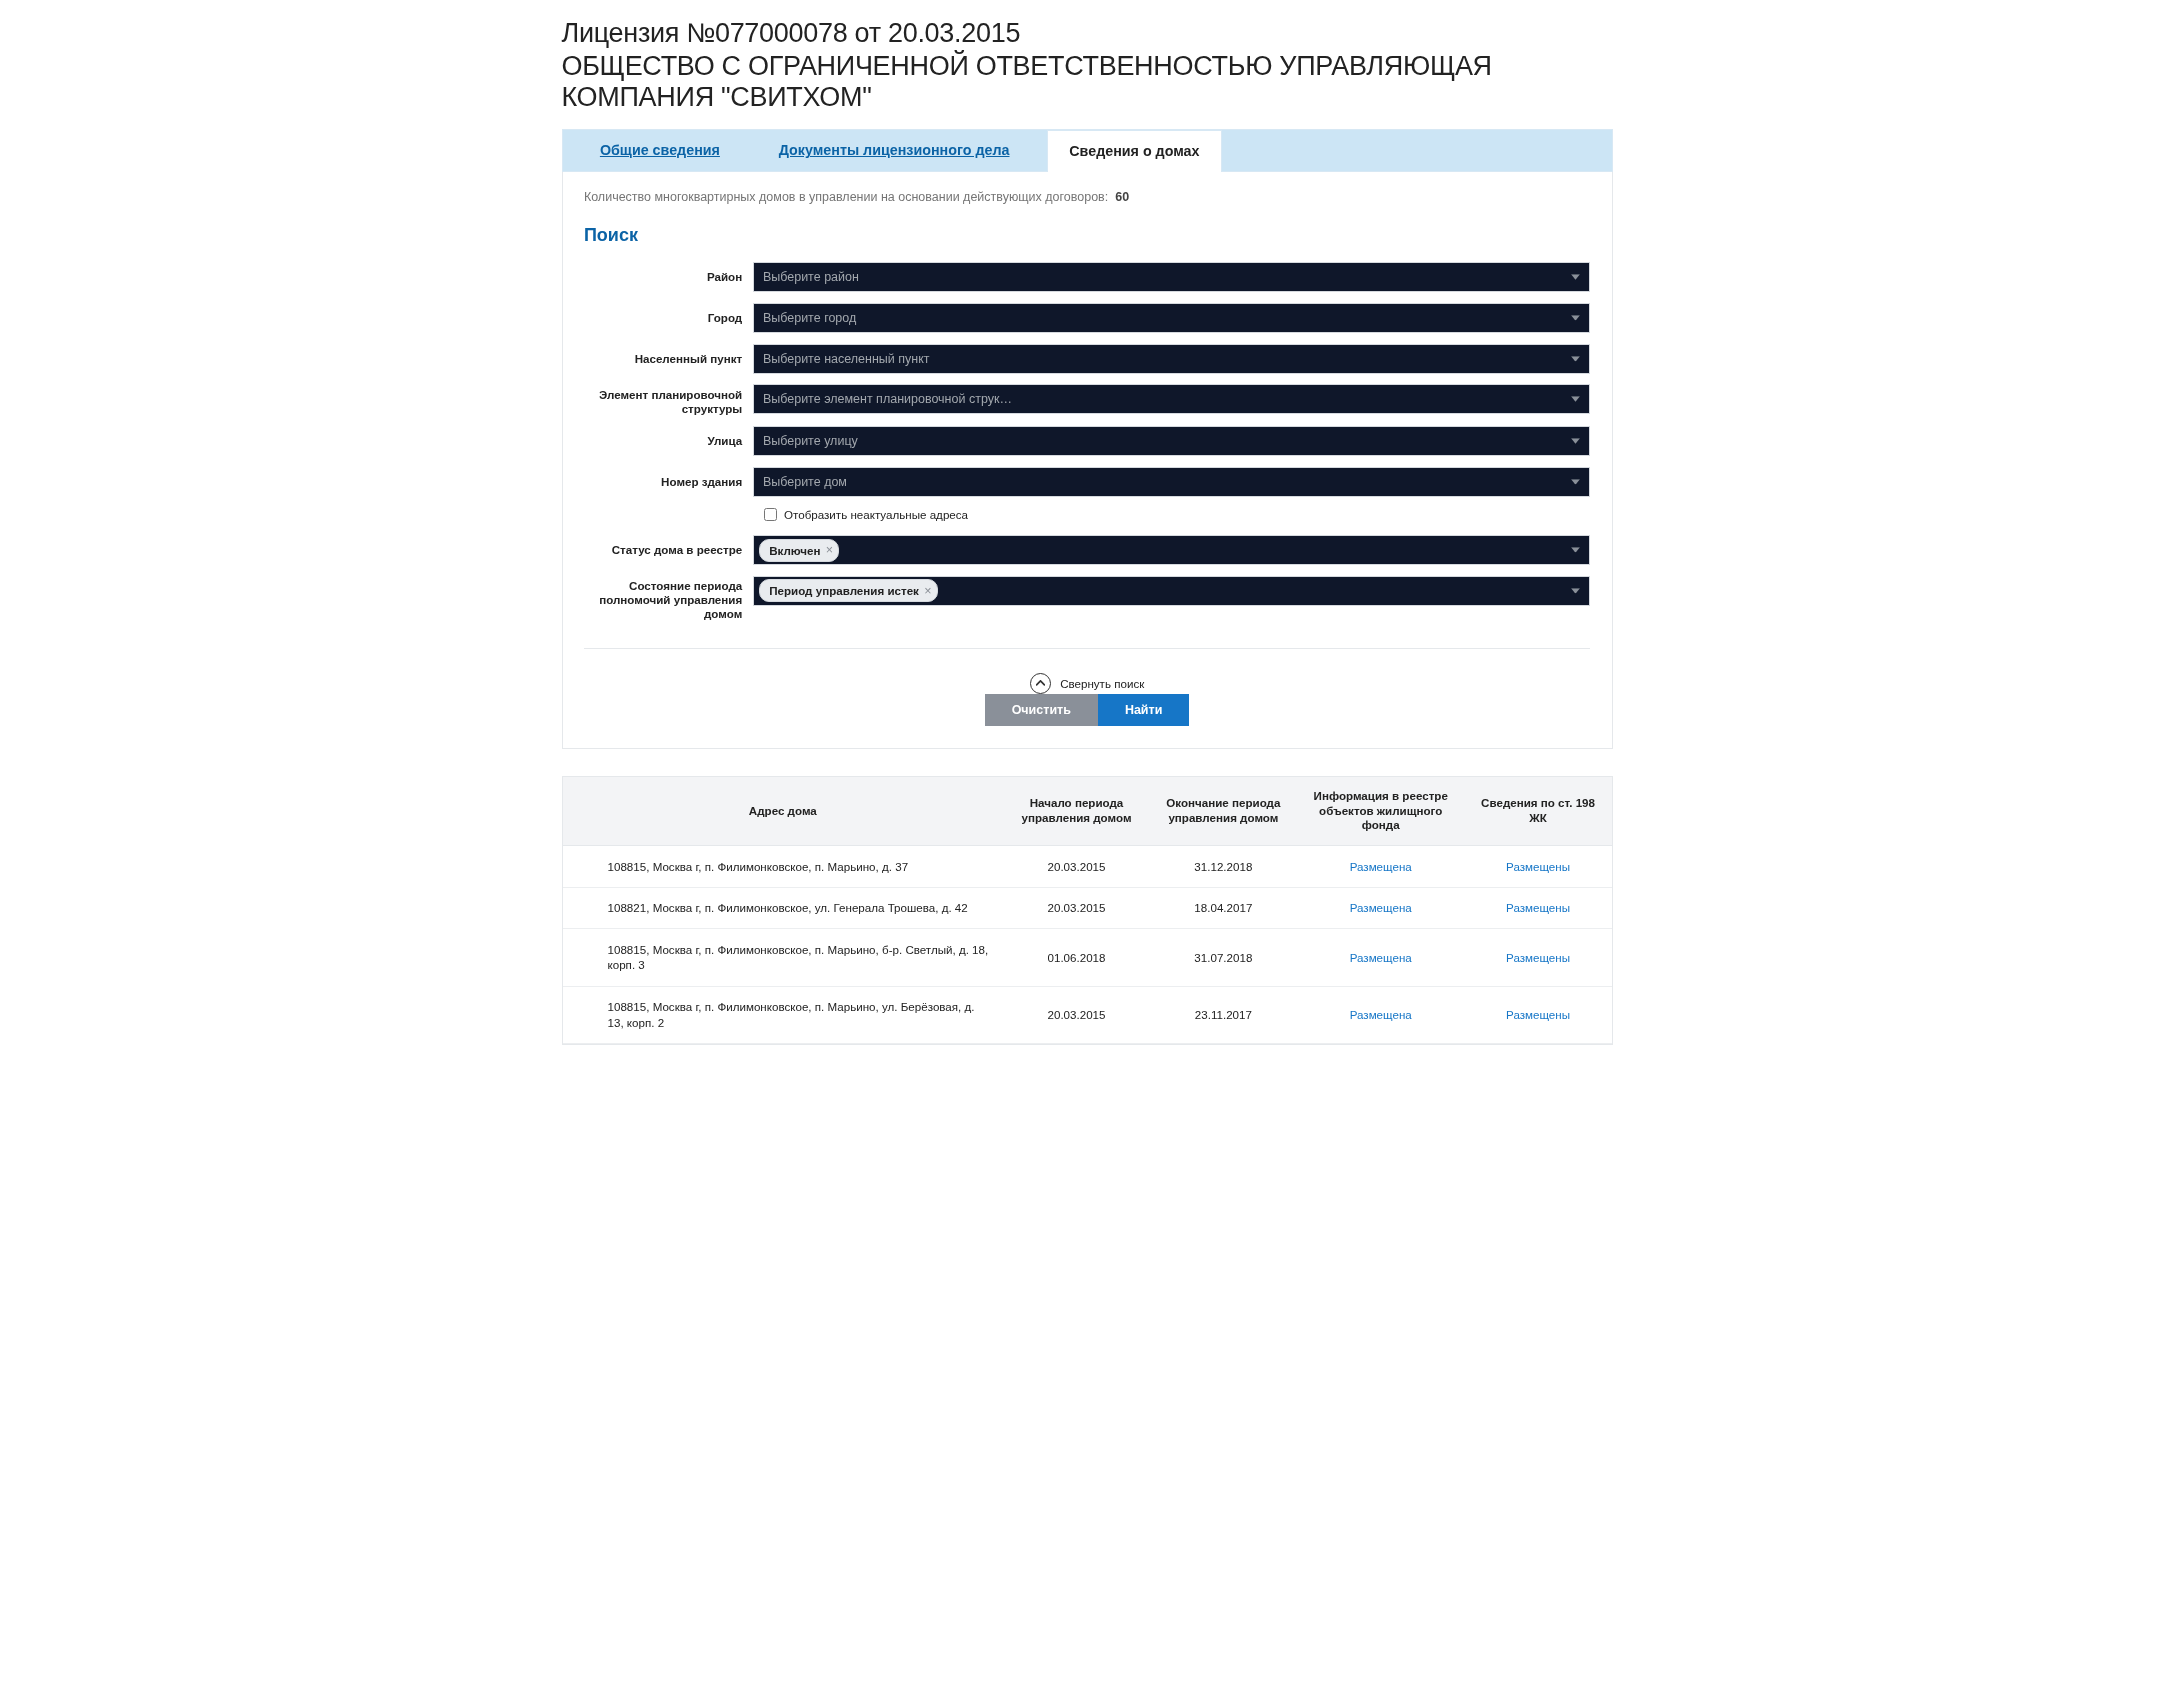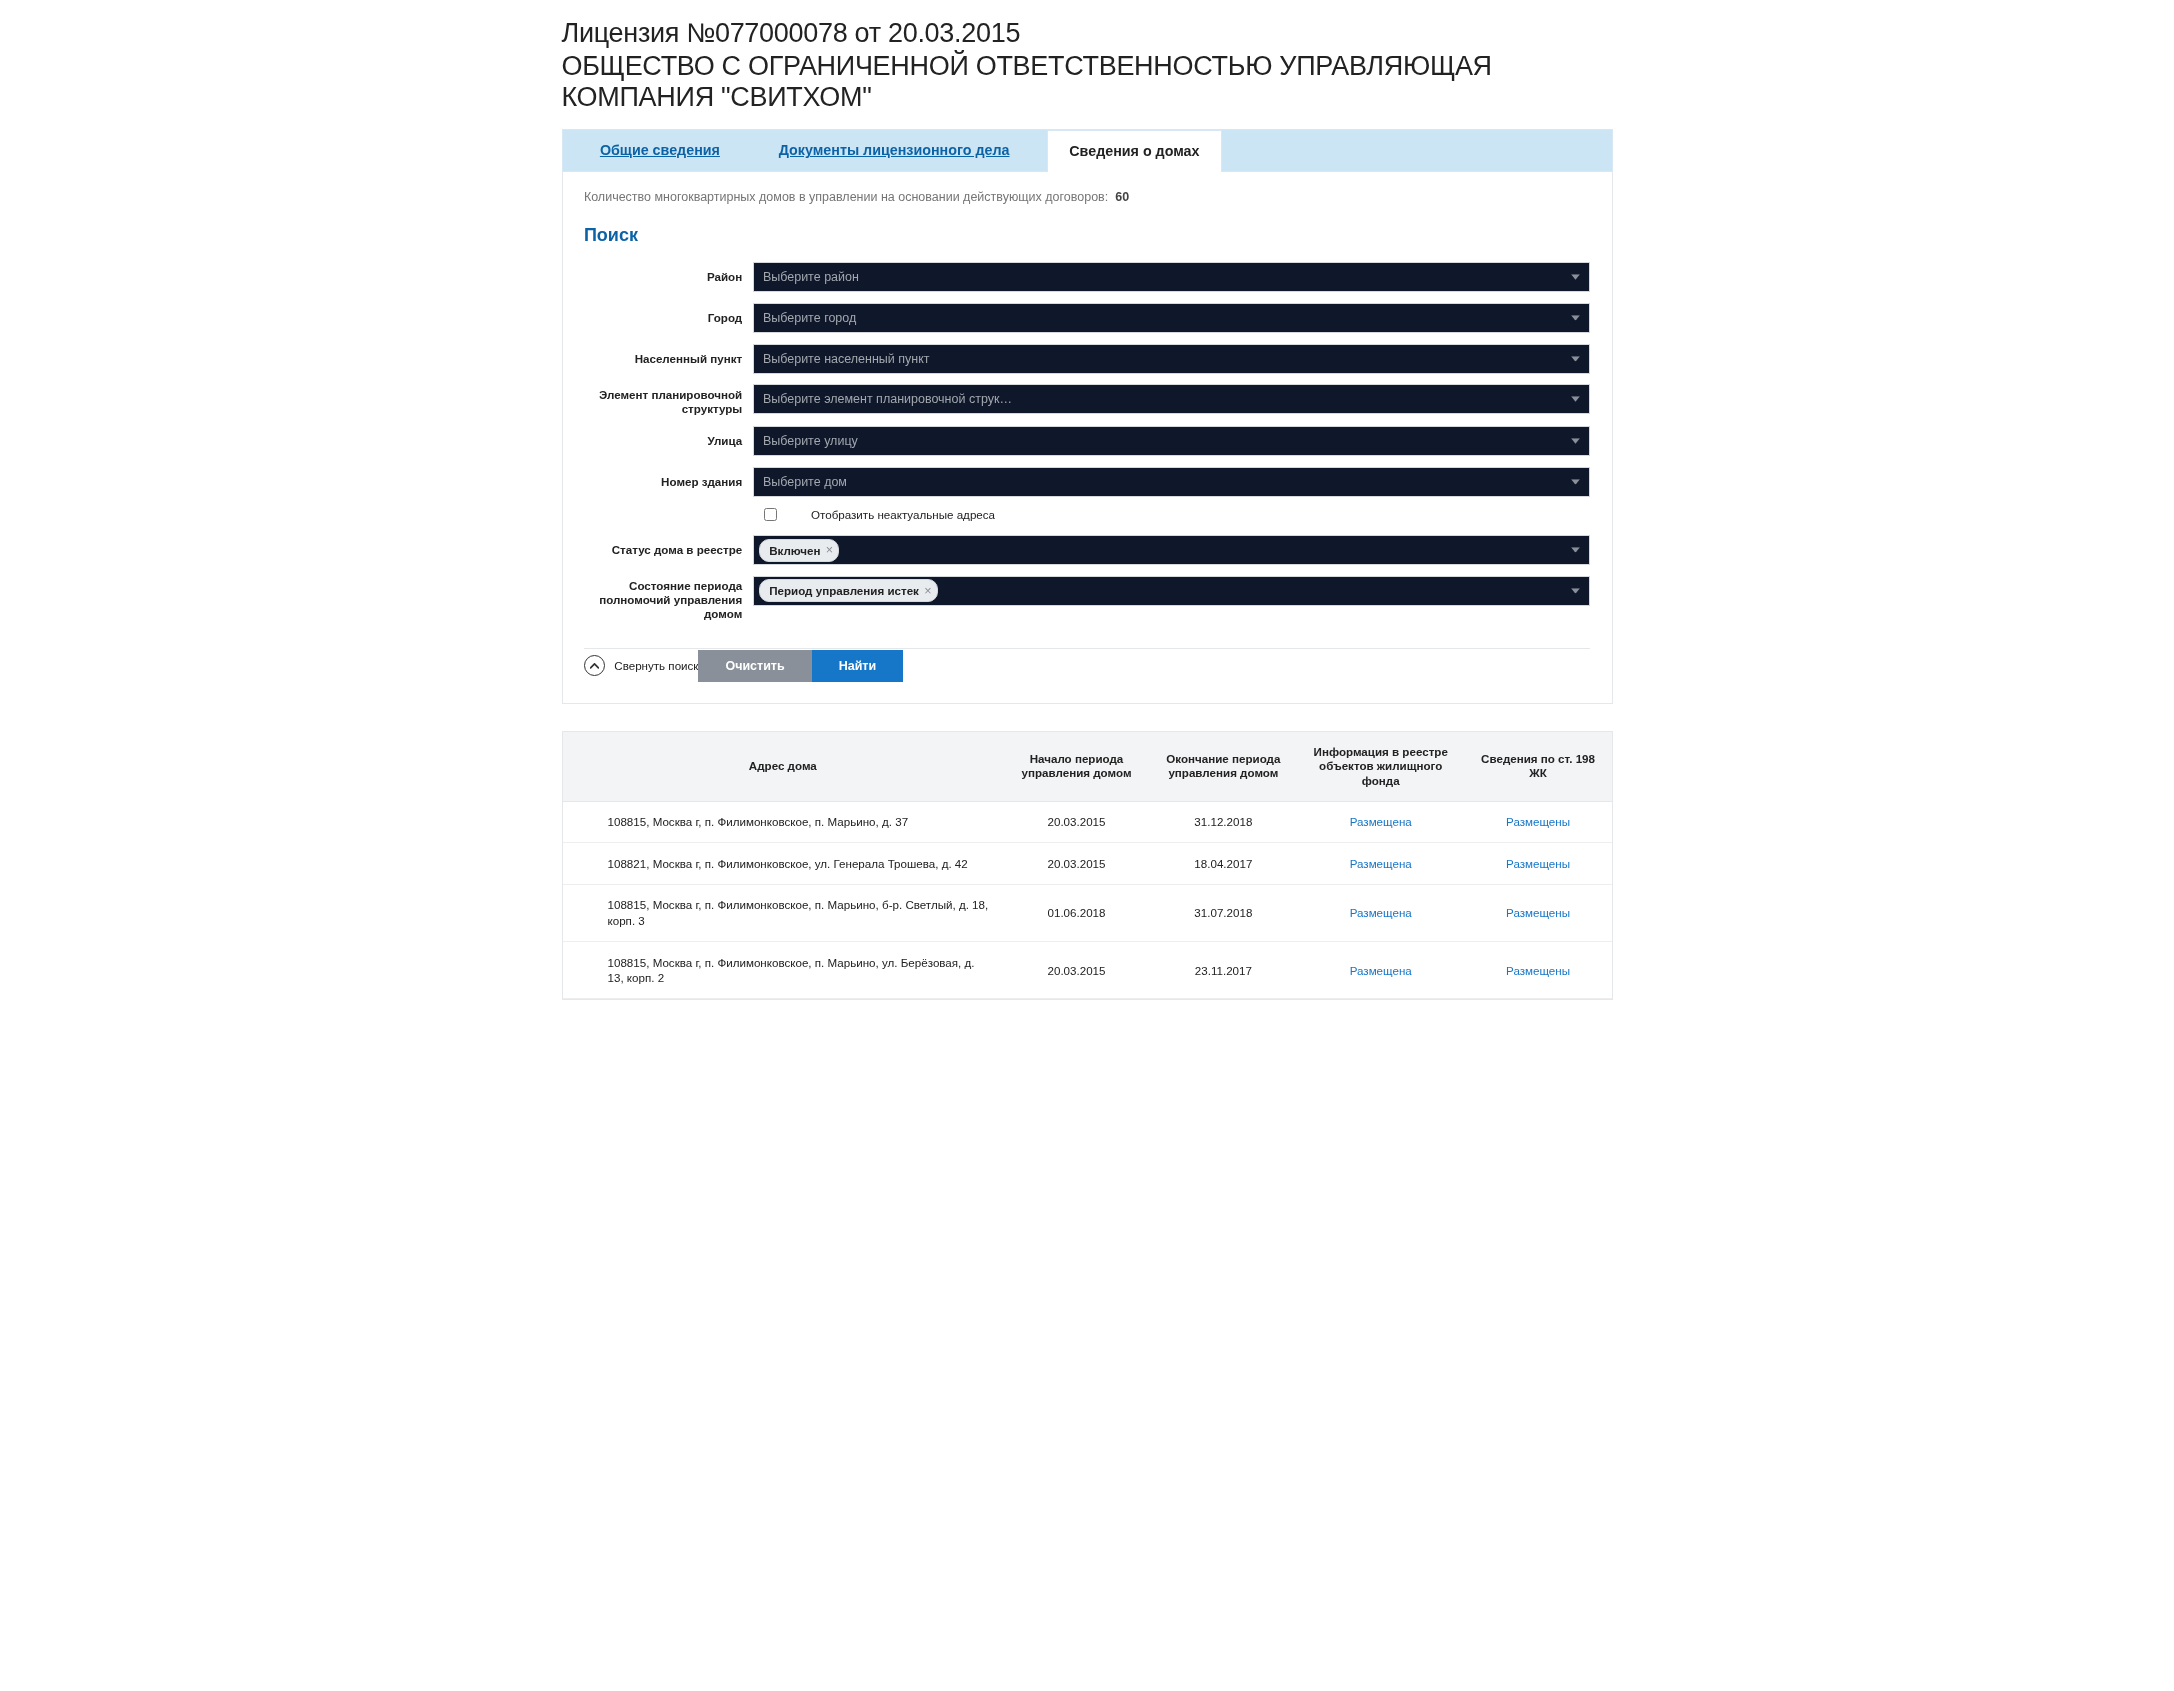--- a/index.html
+++ b/index.html
@@ -133,30 +133,30 @@
     margin-left: 5.3px;
     color: #8a8f96;
     font-weight: 400;
     font-size: 12.5px;
   }
   .checkbox-row {
     display: flex;
     margin: 5.3px 0 14.3px 180px;
     font-size: 11.6px;
     color: #222;
-    gap: 27px;
   }
   .checkbox-row input { margin-right: 7.1px; }
   .divider {
     border-top: 0.9px solid #e5e8eb;
     margin-top: 16px;
-    padding-top: 1px;
-    display: flex;
-    align-items: center;
-    justify-content: flex-start;
+    padding-top: 24px;
+    display: flex;
+    align-items: center;
+    justify-content: space-between;
+    flex-direction: column;
   }
   .collapse-link {
     display: flex;
     align-items: center;
     color: #222;
     font-size: 11.6px;
     cursor: pointer;
   }
   .collapse-icon {
     width: 21.4px; height: 21.4px;

